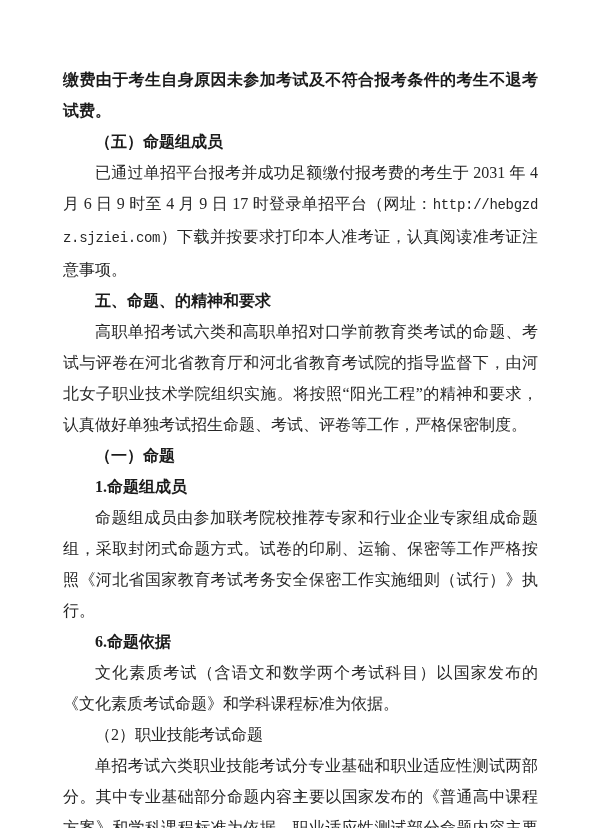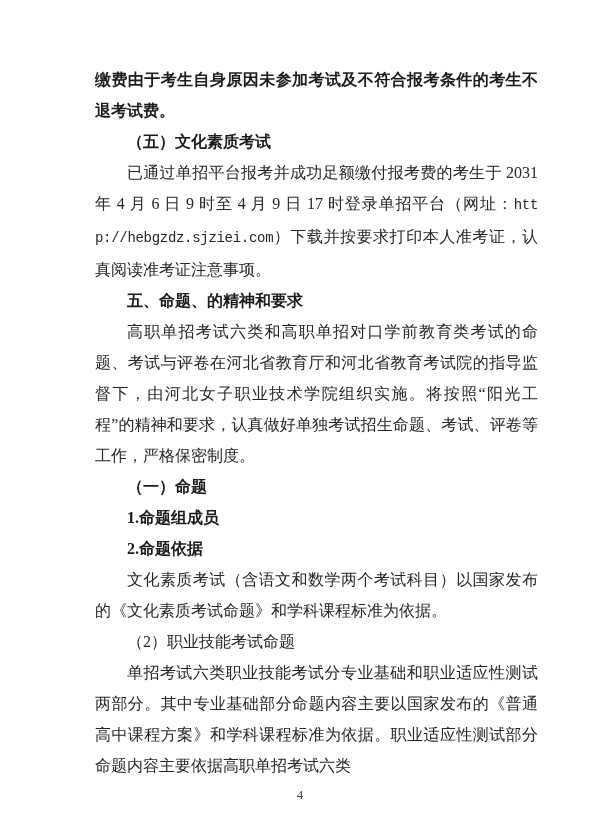--- a/index.html
+++ b/index.html
@@ -12,21 +12,21 @@
     height: 828px;
     overflow: hidden;
     font-family: "Liberation Serif", "DejaVu Serif", serif;
     color: #262626;
   }
   .page {
     position: relative;
     width: 600px;
     height: 828px;
     box-sizing: border-box;
-    padding: 64px 62px 0 95px;
+    padding: 64px 62px 0 63px;
     background: #ffffff;
   }
   .page p {
     margin: 0;
     font-size: 16px;
     line-height: 31px;
     text-align: justify;
     word-break: break-all;
   }
   .indent {
@@ -51,34 +51,35 @@
     color: #444444;
   }
 </style>
 </head>
 <body>
 
 <div class="page">
 
   <p class="bold">缴费由于考生自身原因未参加考试及不符合报考条件的考生不退考试费。</p>
 
-  <p class="bold indent">（五）文化素质考试</p>
+  <p class="bold indent">（五）命题组成员</p>
 
   <p class="indent"><span>已通过单招平台报考并成功足额缴付报考费的考生于 2031 年 4 月 6 日 9 时至 4 月 9 日 17 时登录单招平台（网址：</span><span class="url">http://hebgzdz.sjziei.com</span><span>）下载并按要求打印本人准考证，认真阅读准考证注意事项。</span></p>
 
   <p class="bold indent">五、命题、的精神和要求</p>
 
   <p class="indent">高职单招考试六类和高职单招对口学前教育类考试的命题、考试与评卷在河北省教育厅和河北省教育考试院的指导监督下，由河北女子职业技术学院组织实施。将按照“阳光工程”的精神和要求，认真做好单独考试招生命题、考试、评卷等工作，严格保密制度。</p>
 
   <p class="bold indent">（一）命题</p>
 
   <p class="bold indent">1.命题组成员</p>
 
+  <p class="indent">命题组成员由参加联考院校推荐专家和行业企业专家组成命题组，采取封闭式命题方式。试卷的印刷、运输、保密等工作严格按照《河北省国家教育考试考务安全保密工作实施细则（试行）》执行。</p>
 
-  <p class="bold indent">2.命题依据</p>
+  <p class="bold indent">6.命题依据</p>
 
 
   <p class="indent">文化素质考试（含语文和数学两个考试科目）以国家发布的《文化素质考试命题》和学科课程标准为依据。</p>
 
   <p class="indent">（2）职业技能考试命题</p>
 
   <p class="indent">单招考试六类职业技能考试分专业基础和职业适应性测试两部分。其中专业基础部分命题内容主要以国家发布的《普通高中课程方案》和学科课程标准为依据。职业适应性测试部分命题内容主要依据高职单招考试六类</p>
 
   <div class="page-number">4</div>
 

